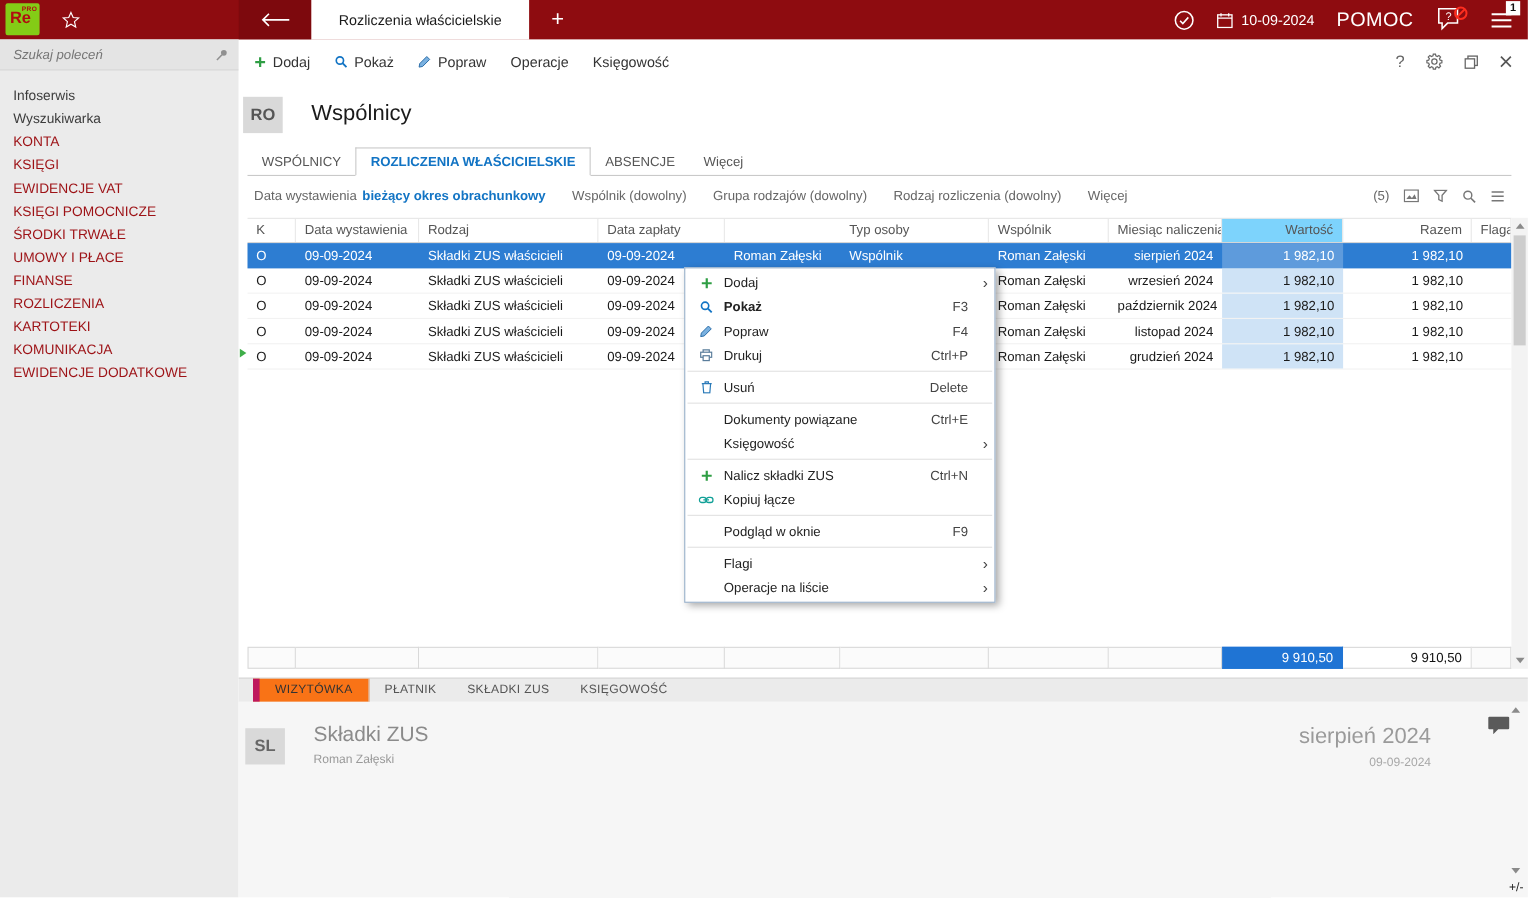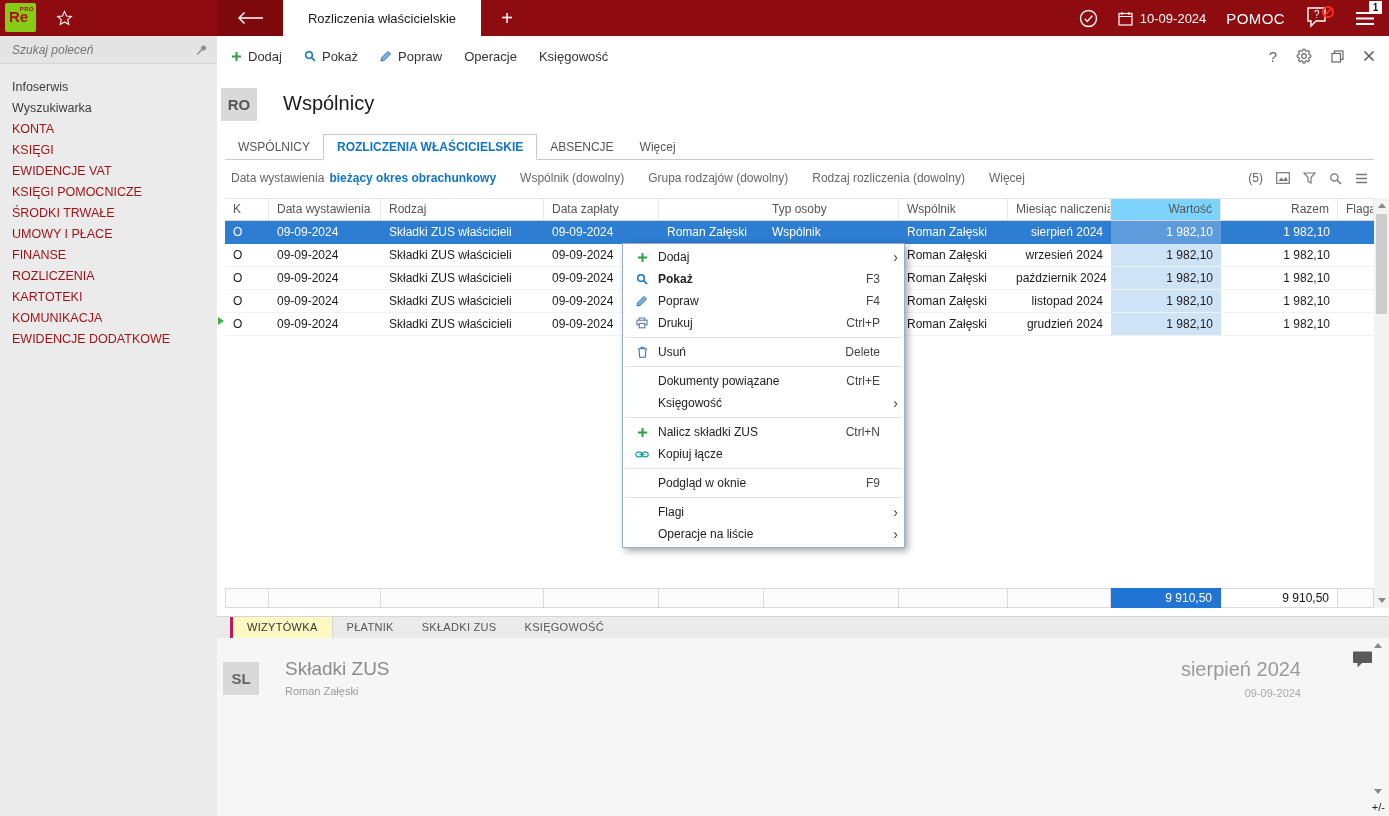--- a/index.html
+++ b/index.html
@@ -11,21 +11,21 @@
   .logo { position:absolute; left:5px; top:3px; width:31px; height:29px; background:#84cc16; border-radius:2px; cursor:pointer; }
   .logo-re { position:absolute; left:4px; top:5px; font-size:15px; font-weight:bold; color:#b00d10; }
   .logo-pro { position:absolute; right:2px; top:3px; font-size:6px; font-weight:bold; color:#b00d10; letter-spacing:.4px; }
   .tb-star { position:absolute; left:56px; top:10px; line-height:0; cursor:pointer; }
   .backzone { position:absolute; left:217px; top:0; width:66px; height:36px; background:#7d090d; display:flex; align-items:center; justify-content:center; cursor:pointer; }
   .toptab { position:absolute; left:283px; top:0; width:198px; height:36px; background:#fff; display:flex; align-items:center; justify-content:center; font-size:13px; color:#1a1a1a; cursor:default; }
   .tb-plus { position:absolute; left:492px; top:0; width:30px; height:36px; color:#fff; font-size:20px; display:flex; align-items:center; justify-content:center; cursor:pointer; }
   .tb-right { position:absolute; right:10px; top:0; height:36px; display:flex; align-items:center; gap:20px; }
   .tb-icon { line-height:0; cursor:pointer; }
   .tb-date { display:flex; align-items:center; gap:7px; color:#fff; font-size:13px; cursor:pointer; }
-  .tb-pomoc { color:#fff; font-size:15px; letter-spacing:.4px; cursor:pointer; }
+  .tb-pomoc { color:#fff; font-size:18px; letter-spacing:.4px; cursor:pointer; }
   .tb-menu { position:relative; line-height:0; cursor:pointer; margin-right:4px; }
   .tb-badge { position:absolute; top:-10px; right:-7px; background:#fff; color:#111; width:13px; height:13px; font-size:10px; line-height:13px; text-align:center; font-weight:bold; }
 
   
   .sidebar { position:absolute; left:0; top:36px; width:217px; height:780px; background:#ebebeb; }
   .search-row { position:relative; height:28px; background:#e4e4e4; border-bottom:1px solid #d8d8d8; }
   .search-row input { width:180px; height:27px; background:transparent; border:none; outline:none; font-style:italic; font-size:12px; color:#8a8a8a; padding-left:12px; font-family:inherit; }
   .pin { position:absolute; right:9px; top:8px; line-height:0; cursor:pointer; }
   .sb-items { padding-top:13px; }
   .sb-item { height:21px; line-height:21px; padding-left:12px; font-size:12.5px; cursor:pointer; white-space:nowrap; }
@@ -90,21 +90,21 @@
   .mlabel { flex:1; color:#222; padding-left:5px; white-space:nowrap; }
   .mitem.b .mlabel { font-weight:bold; }
   .mshort { color:#444; margin-right:8px; white-space:nowrap; }
   .marrow { width:10px; text-align:right; color:#444; font-size:14px; line-height:1; }
   .msep { height:1px; background:#e2e2e2; margin:3px 2px; }
   .annotation { position:absolute; left:-6px; right:-4px; top:-3px; bottom:-3px; border:2px solid #e0211f; border-radius:10px; pointer-events:none; z-index:60; }
 
   
   .btabs { position:absolute; left:0; top:580px; width:1172px; height:22px; background:#ebebeb; border-top:1px solid #d6d6d6; display:flex; padding-left:13px; font-size:11px; }
   .btab { padding:0 14px; line-height:21px; color:#555; letter-spacing:.3px; cursor:pointer; white-space:nowrap; }
-  .btab.active { background:#fef9c3; border-left:3px solid #be185d; border-right:1px solid #d6d6d6; color:#333; }
+  .btab.active { background:#f97316; border-left:6px solid #be185d; border-right:1px solid #d6d6d6; color:#333; }
 
   .detail { position:absolute; left:0; top:602px; width:1172px; height:178px; background:#f6f6f6; }
   .sl-badge { position:absolute; left:6px; top:24px; width:36px; height:33px; background:#d9d9d9; color:#666; font-size:15px; font-weight:bold; display:flex; align-items:center; justify-content:center; }
   .d-title { position:absolute; left:68px; top:20px; font-size:19px; color:#8b8b8b; }
   .d-sub { position:absolute; left:68px; top:47px; font-size:11px; color:#9a9a9a; }
   .d-period { position:absolute; right:88px; top:20px; font-size:20px; color:#9a9a9a; }
   .d-date { position:absolute; right:88px; top:49px; font-size:11px; color:#a8a8a8; }
   .comment { position:absolute; right:16px; top:12px; line-height:0; cursor:pointer; }
   .d-arr-up { position:absolute; right:7px; top:5px; width:0; height:0; border-left:4px solid transparent; border-right:4px solid transparent; border-bottom:5px solid #8a8a8a; cursor:pointer; }
   .d-arr-down { position:absolute; right:7px; bottom:22px; width:0; height:0; border-left:4px solid transparent; border-right:4px solid transparent; border-top:5px solid #8a8a8a; cursor:pointer; }

